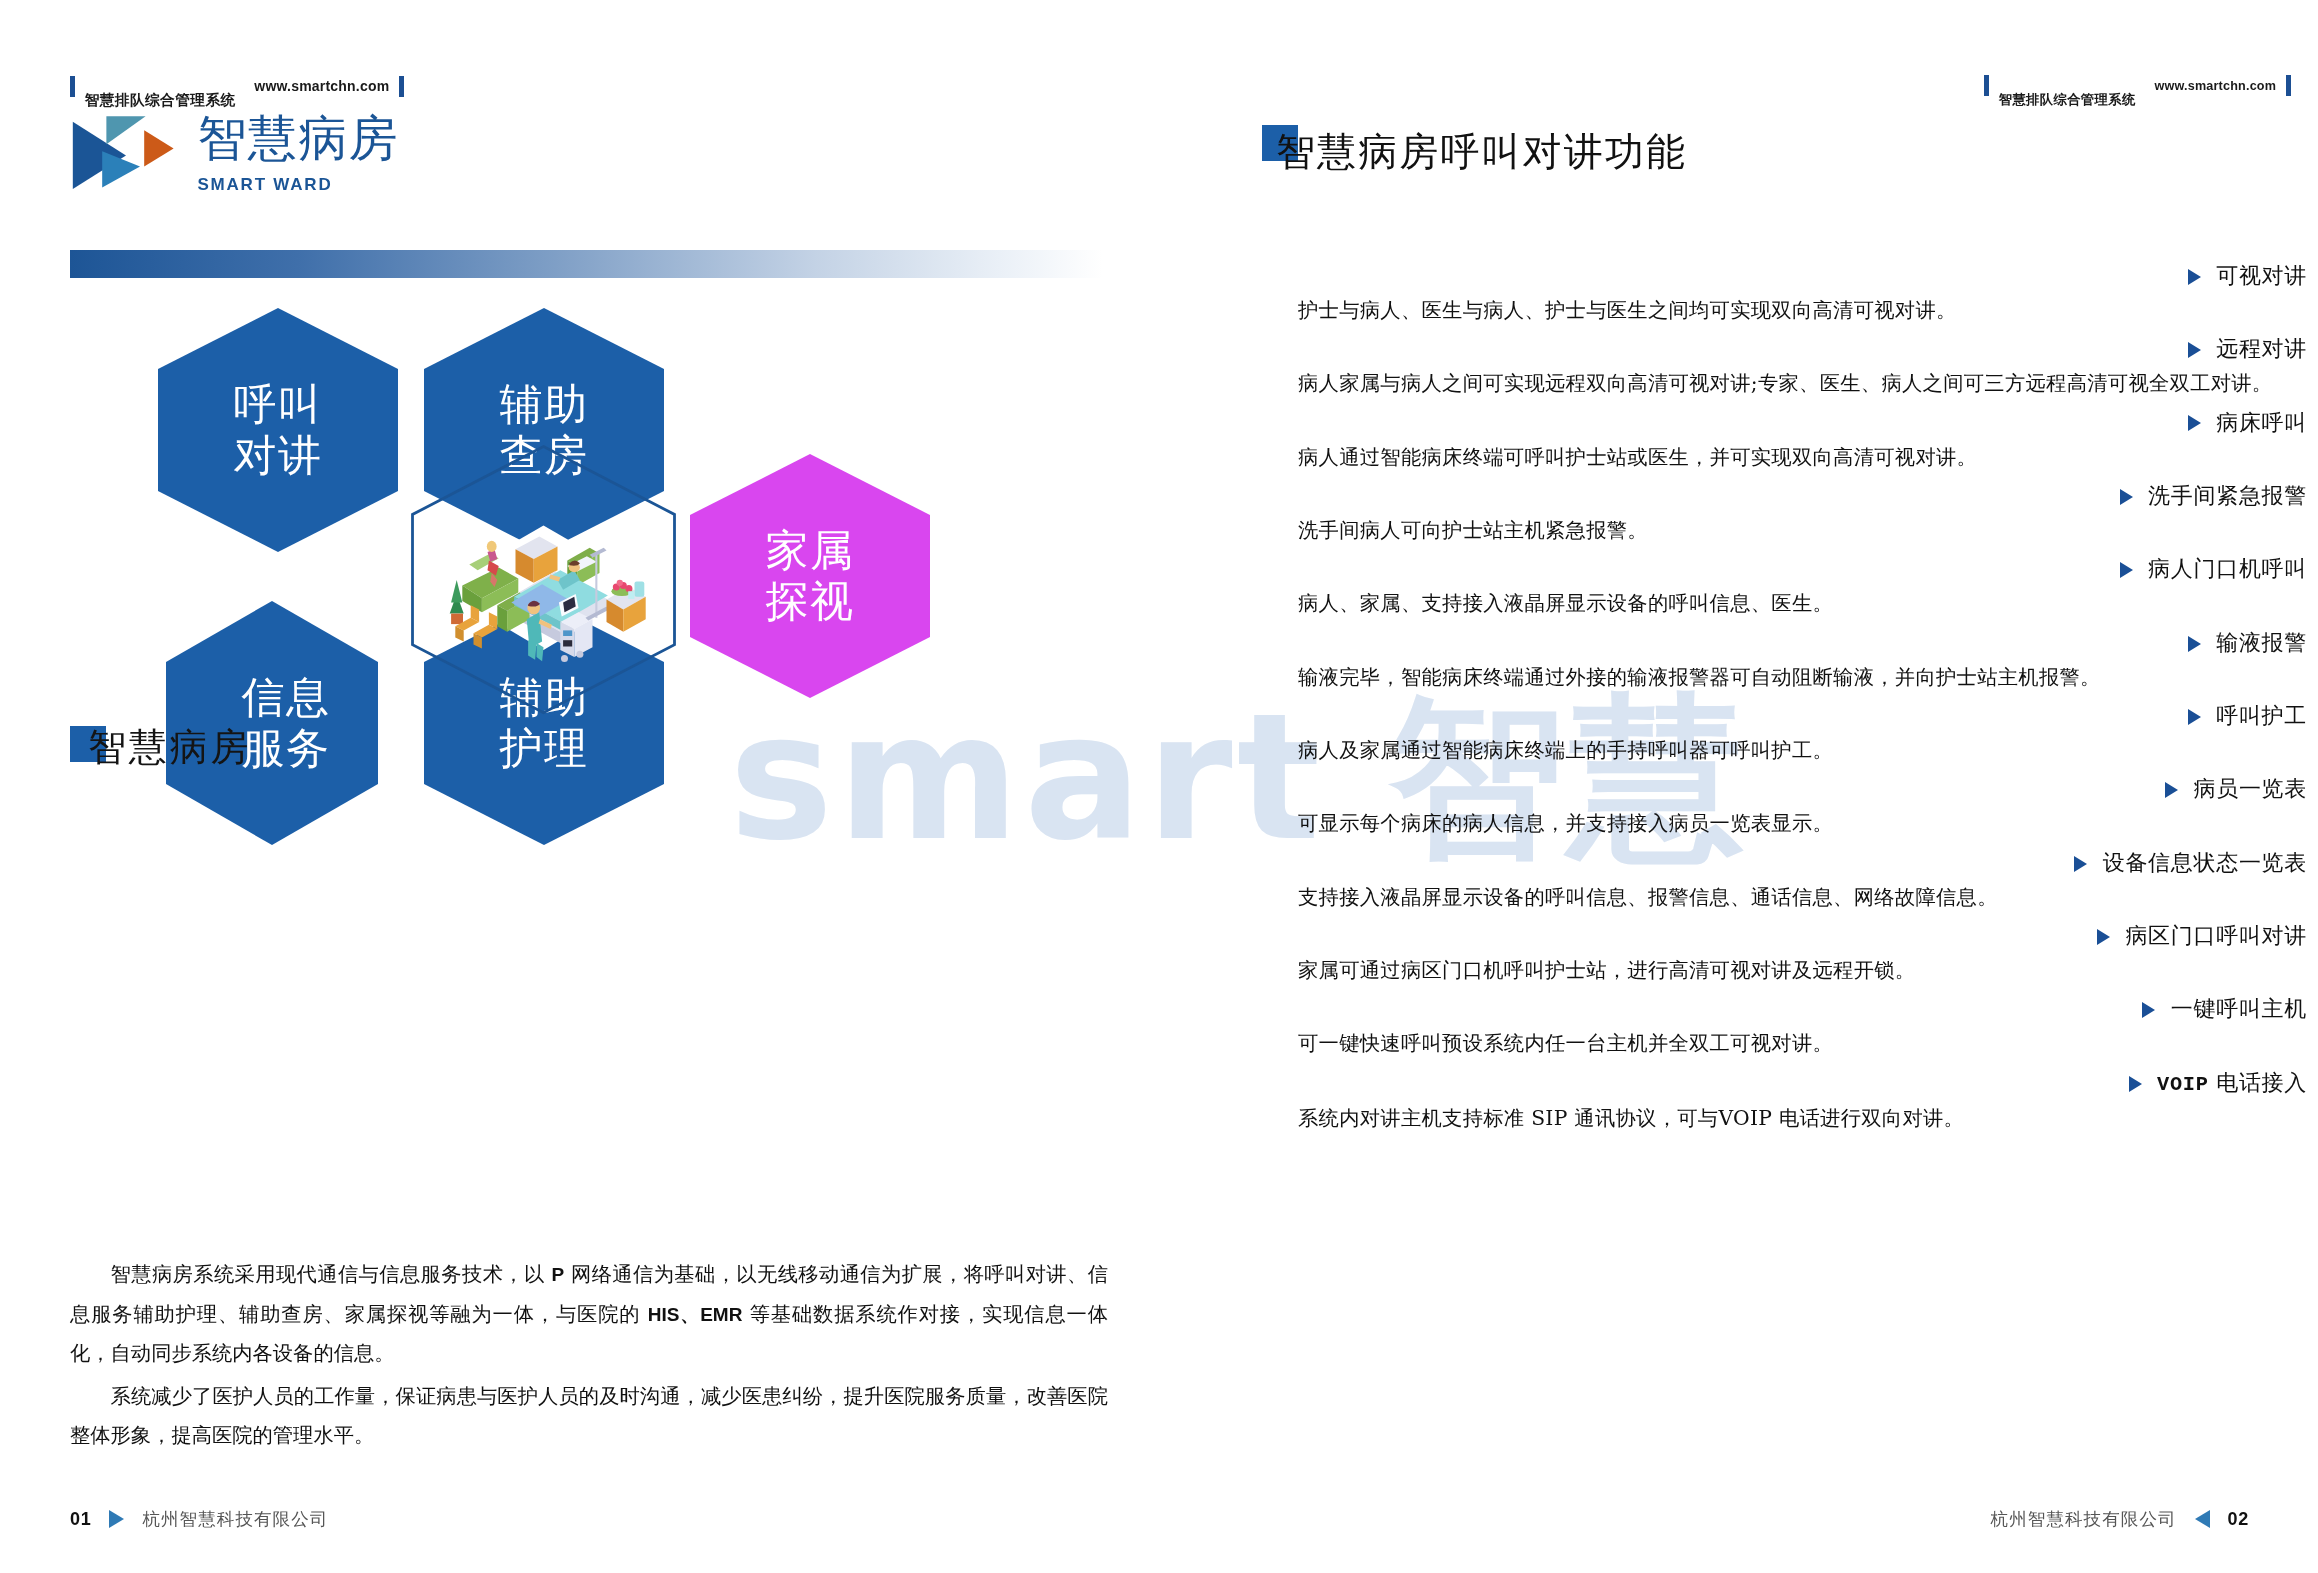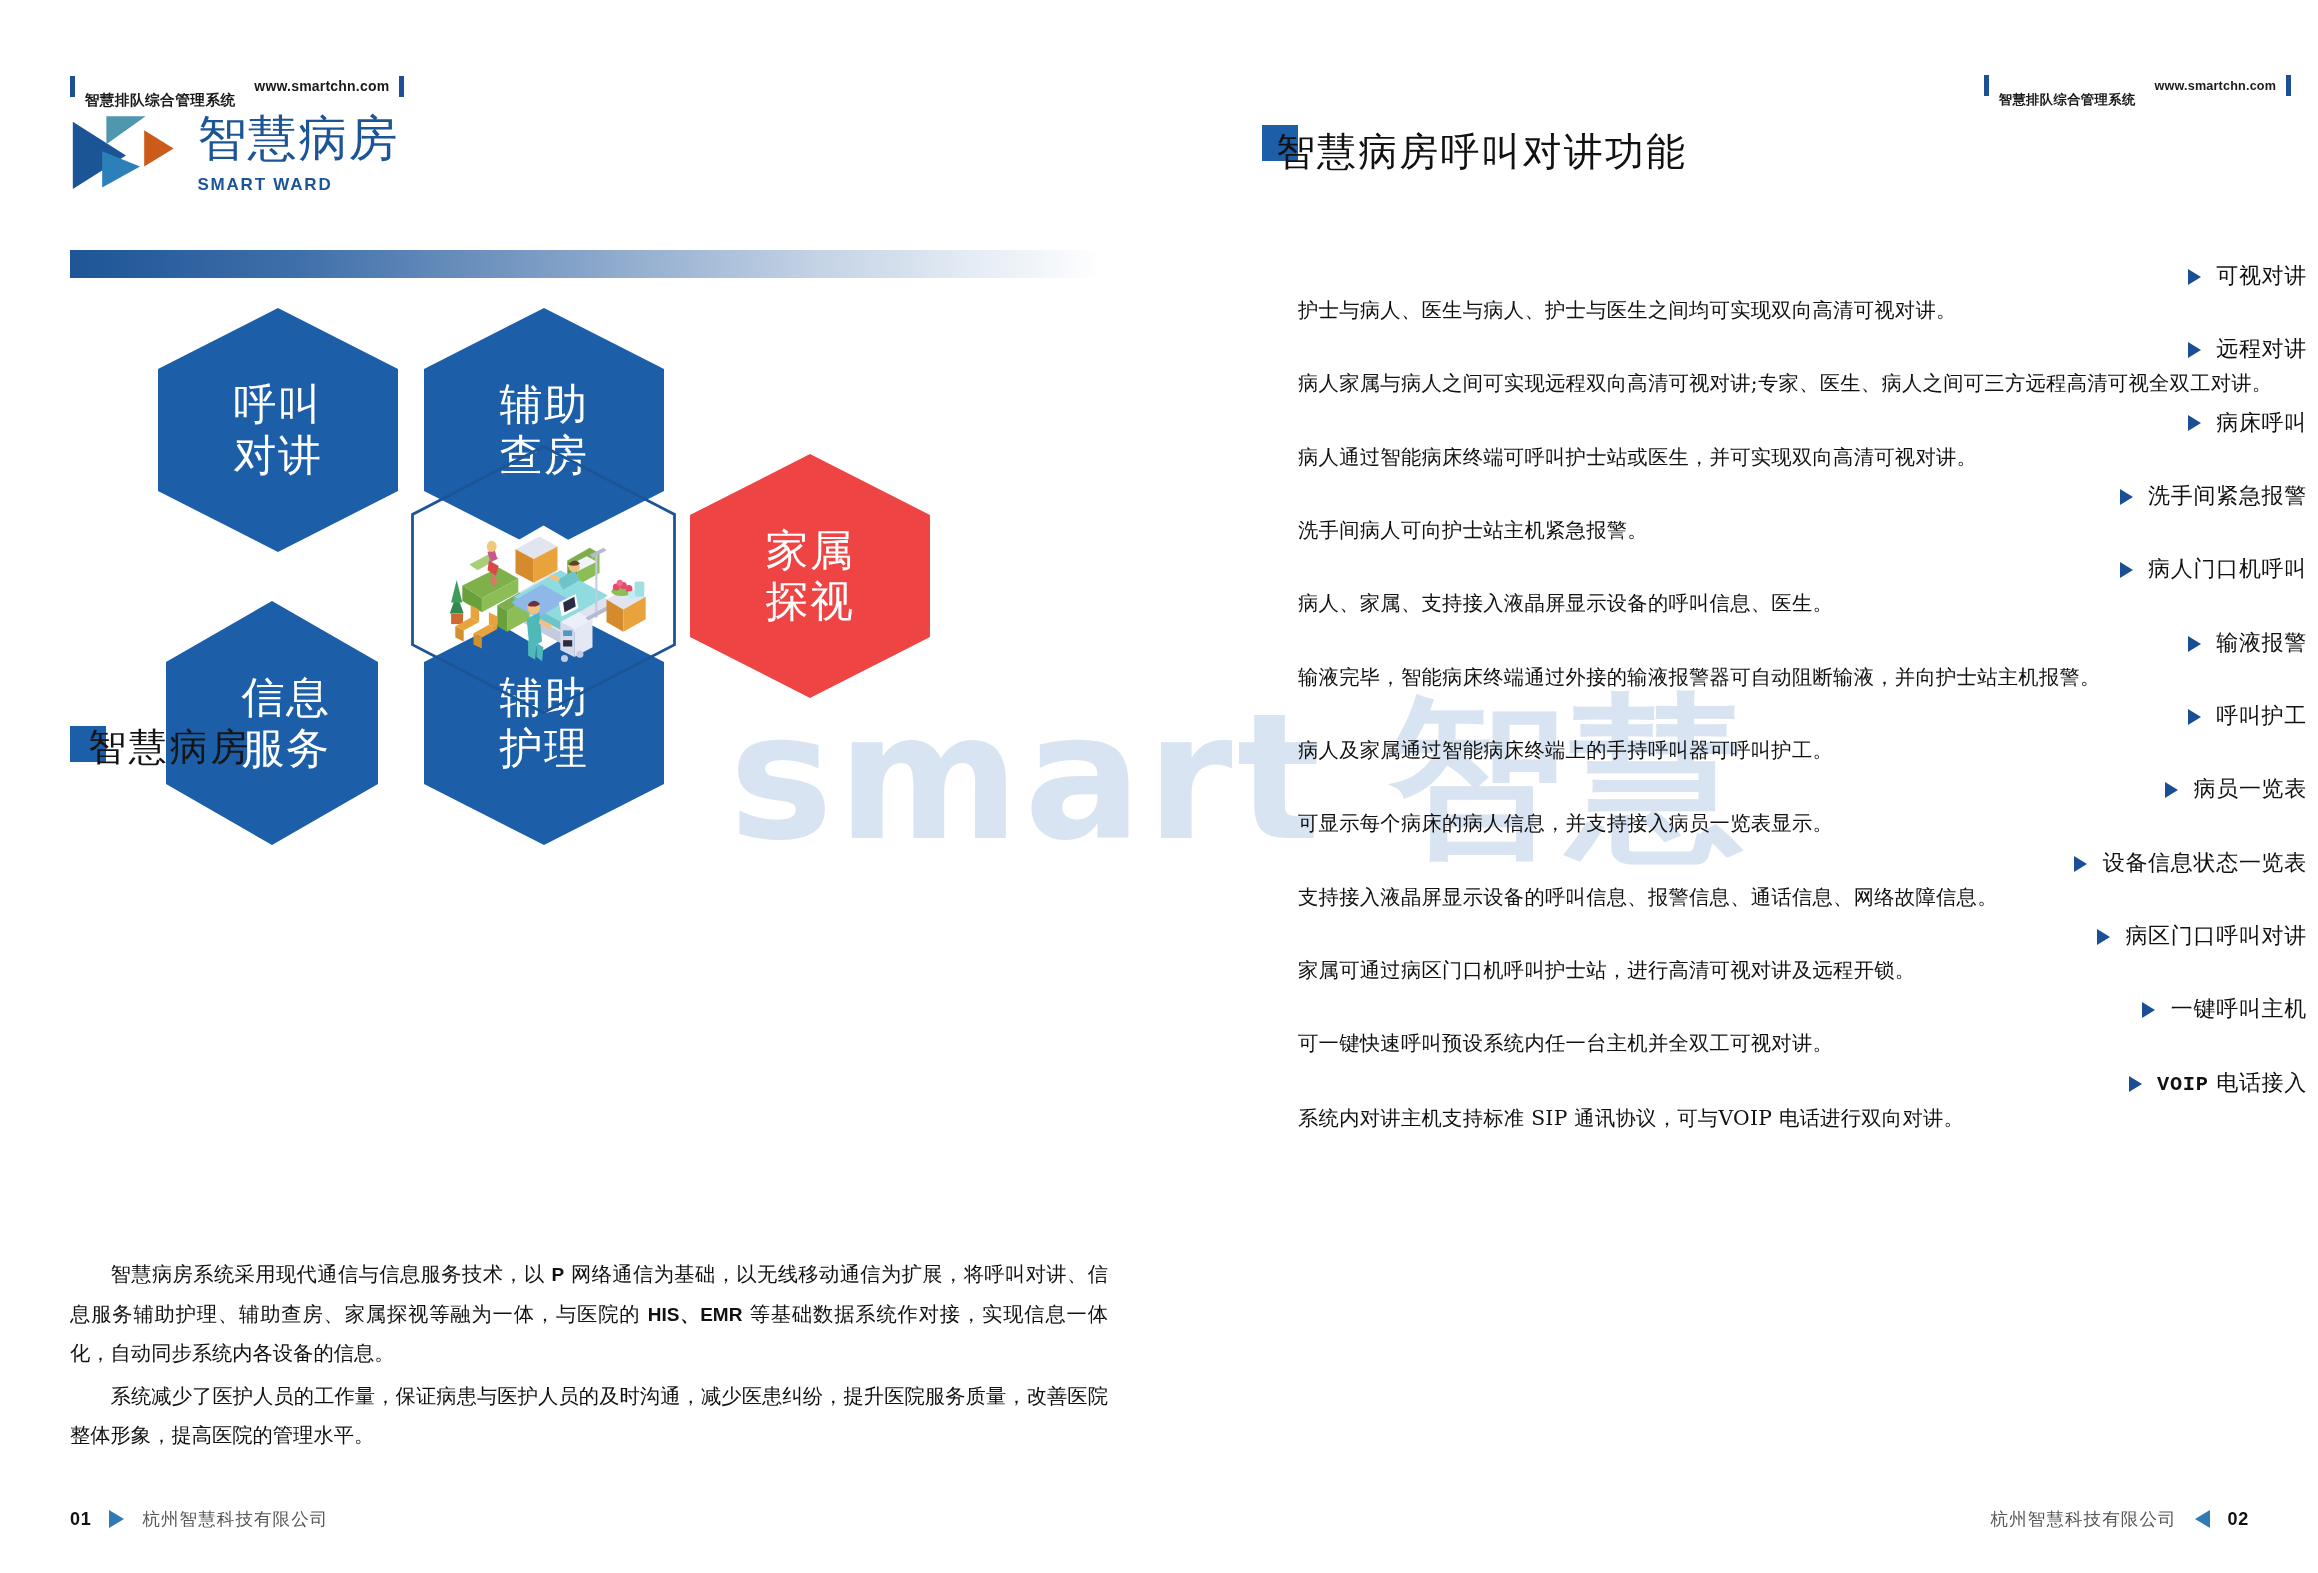--- a/index.html
+++ b/index.html
@@ -45,21 +45,21 @@
               background: linear-gradient(to right, #1d5596 0%, #3f6faa 22%, #7f9fc6 47%,
                           #c3d2e5 72%, #eaf0f7 90%, #ffffff 100%); }
 
   
   .hex-area { position: absolute; left: 70px; top: 308px; width: 841px; height: 911px; }
   .hex { position: absolute; display: flex; align-items: center; justify-content: center;
          clip-path: polygon(50% 0%, 100% 25%, 100% 75%, 50% 100%, 0% 75%, 0% 25%); }
   .hex-label { color: #ffffff; font-size: 43px; line-height: 1.18; text-align: center;
                letter-spacing: 1.4px; font-family: "DejaVu Serif", serif; }
   .hex.blue  { background: #1c5fa8; }
-  .hex.green { background: #ef4444; }
+  .hex.green { background: #d946ef; }
 
   #hex-call    { left: 88px;  top: 0px;   width: 240px; height: 244px; }
   #hex-round   { left: 354px;  top: 0px;   width: 240px; height: 244px; }
   #hex-visit   { left: 620px;  top: 146px; width: 240px; height: 244px; }
   #hex-info    { left: 96px;  top: 293px; width: 212px; height: 244px; padding-left: 28px; }
   #hex-nurse   { left: 354px;  top: 293px; width: 240px; height: 244px; }
 
   
   .hex-center { position: absolute; left: 339px; top: 135px; width: 269px; height: 273px; }
   .hex-center svg { position: absolute; inset: 0; }

